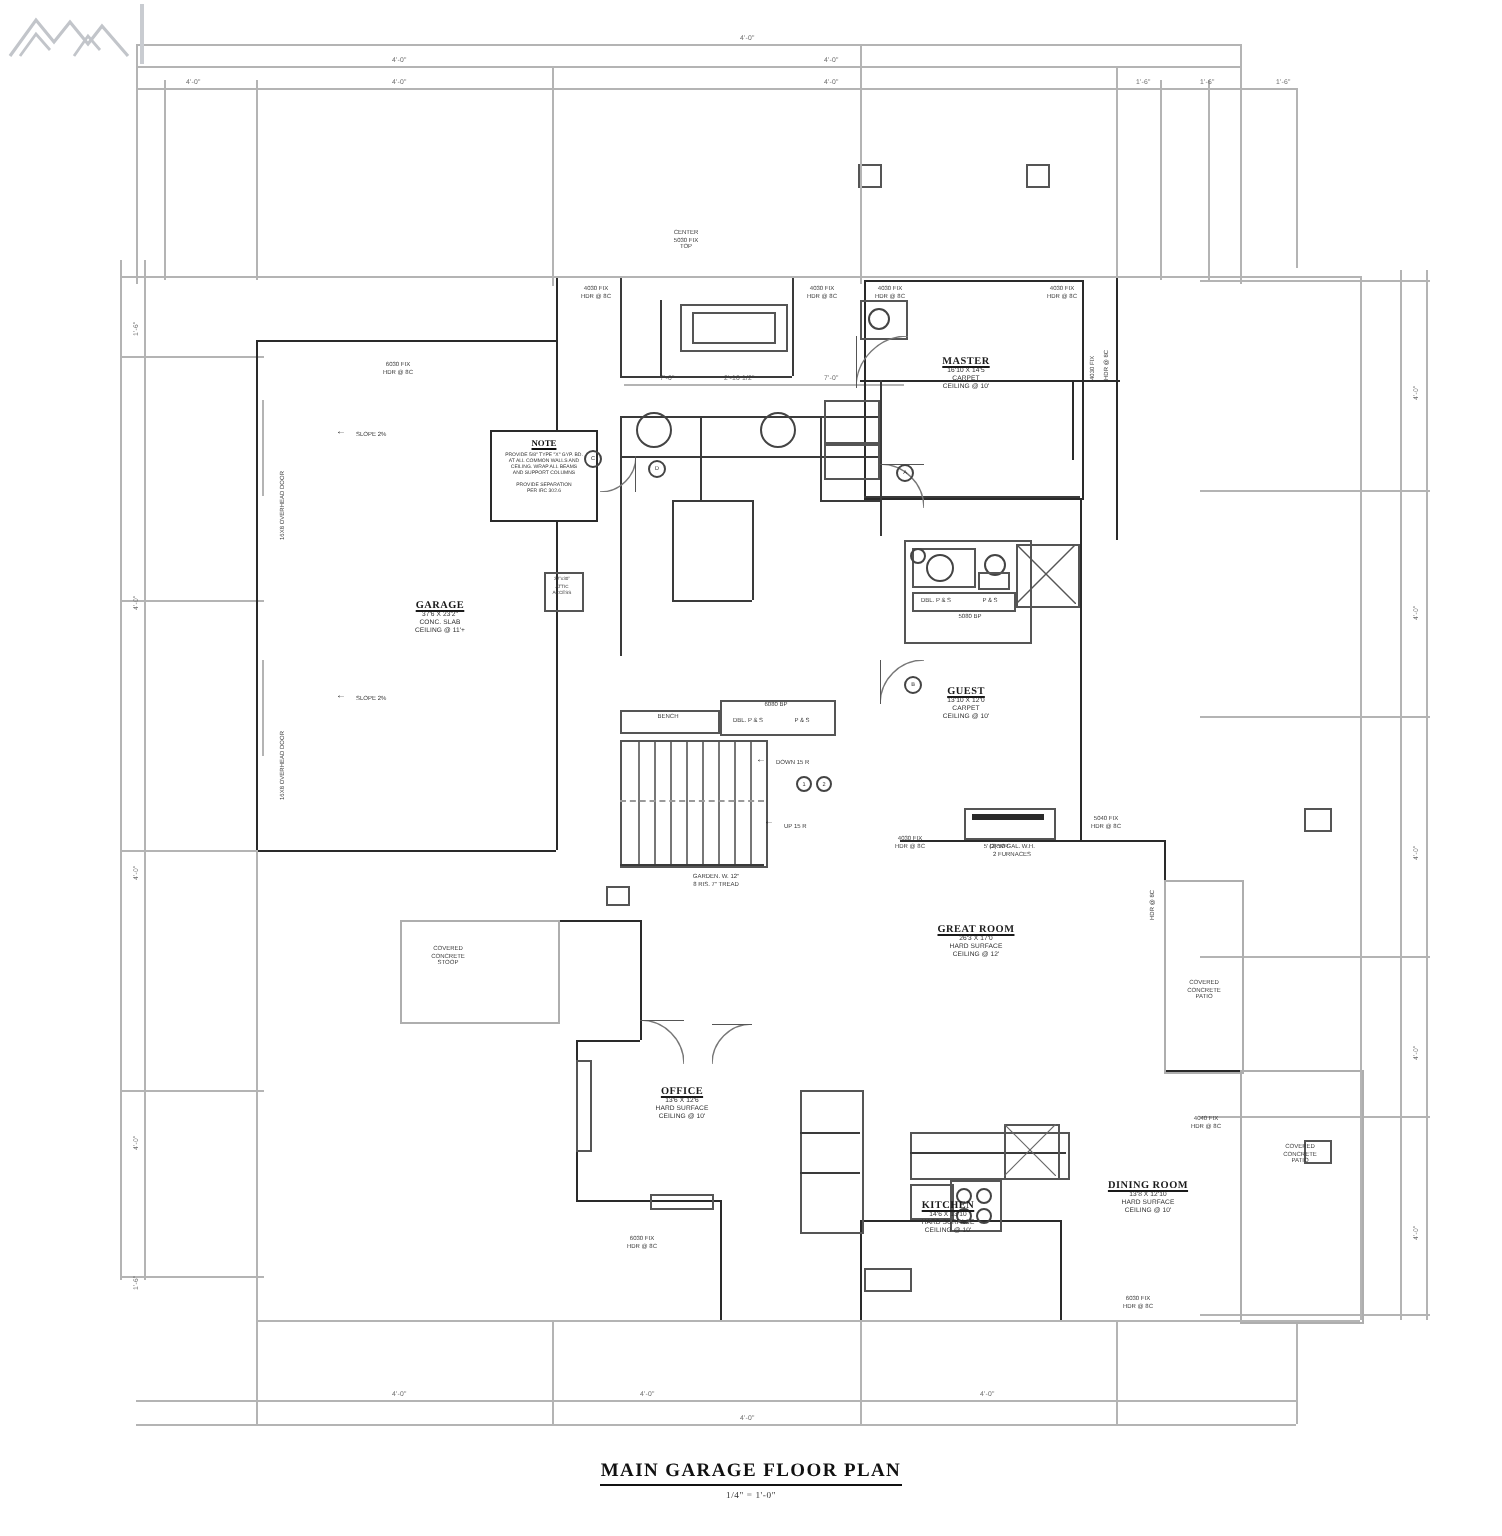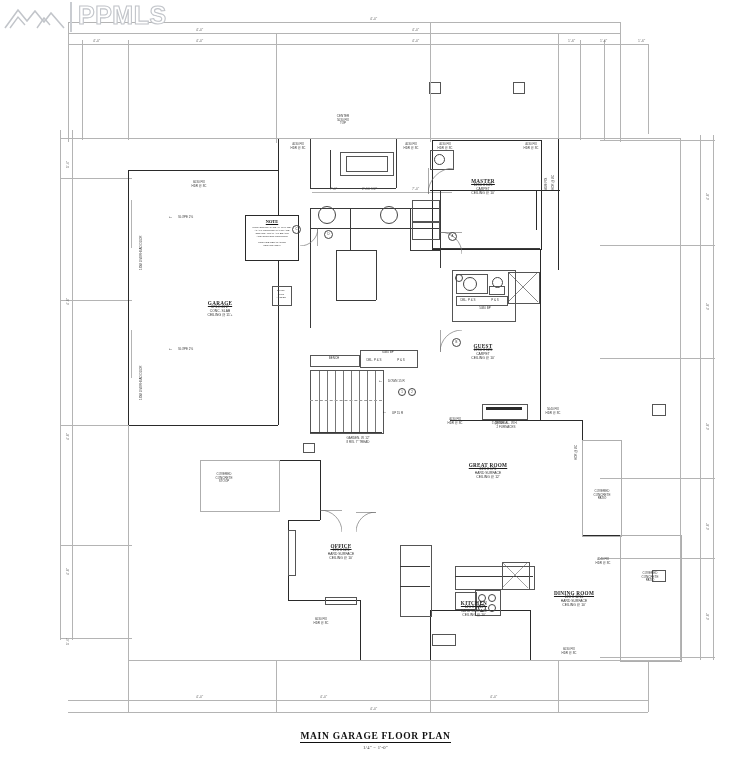--- a/index.html
+++ b/index.html
@@ -87,21 +87,20 @@
 </head>
 <body>
 
 <div id="watermark">
   <svg id="wm-logo" viewBox="0 0 62 26">
     <path d="M1 24 L14 6 L23 17 L31 7 L40 18 L47 9 L60 24" fill="none" stroke="#c2c5ca" stroke-width="1.6"></path>
     <path d="M6 24 L14 13 L21 21" fill="none" stroke="#c2c5ca" stroke-width="1.4"></path>
     <path d="M33 24 L40 14 L46 21" fill="none" stroke="#c2c5ca" stroke-width="1.4"></path>
   </svg>
   <div id="wm-div"></div>
-  <div id="wm-ppmls">PPMLS</div>
 </div>
 
 <div id="plan">
 
   <div class="hl" style="left:68px;top:22px;width:552px;"></div>
   <div class="hl" style="left:68px;top:33px;width:552px;"></div>
   <div class="hl" style="left:68px;top:44px;width:580px;"></div>
 
   <div class="hl" style="left:68px;top:700px;width:580px;"></div>
   <div class="hl" style="left:68px;top:712px;width:580px;"></div>

